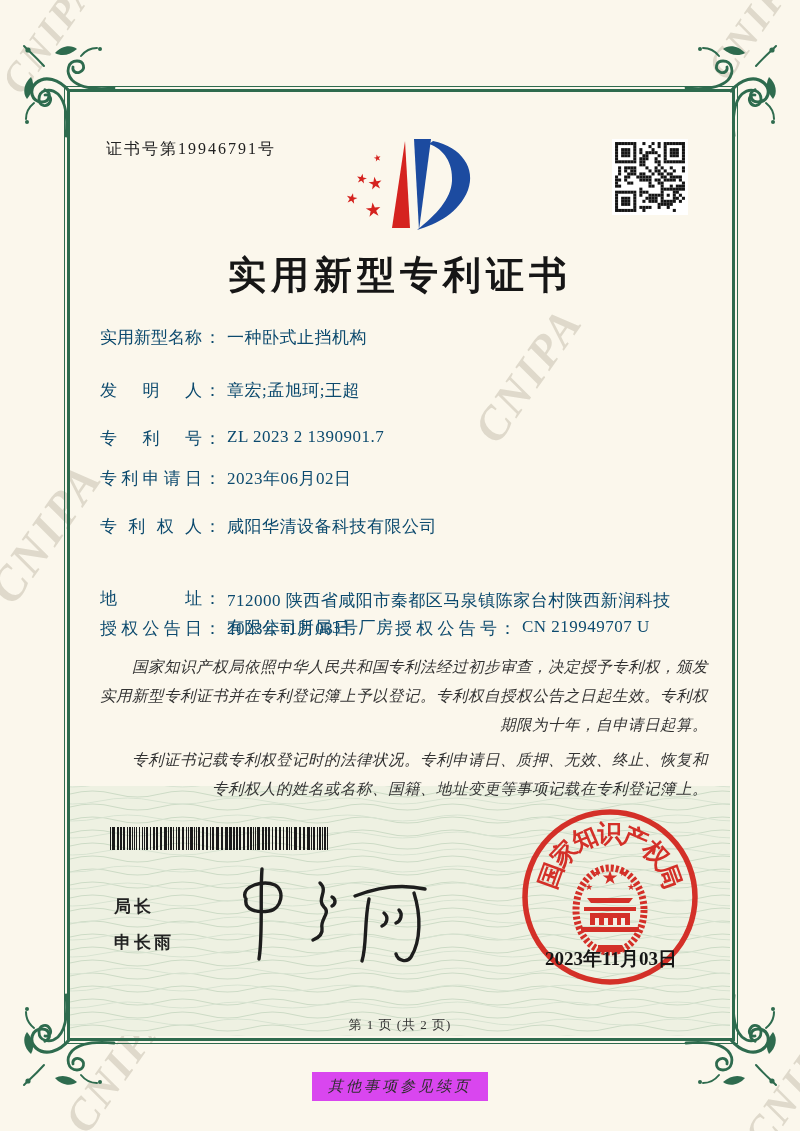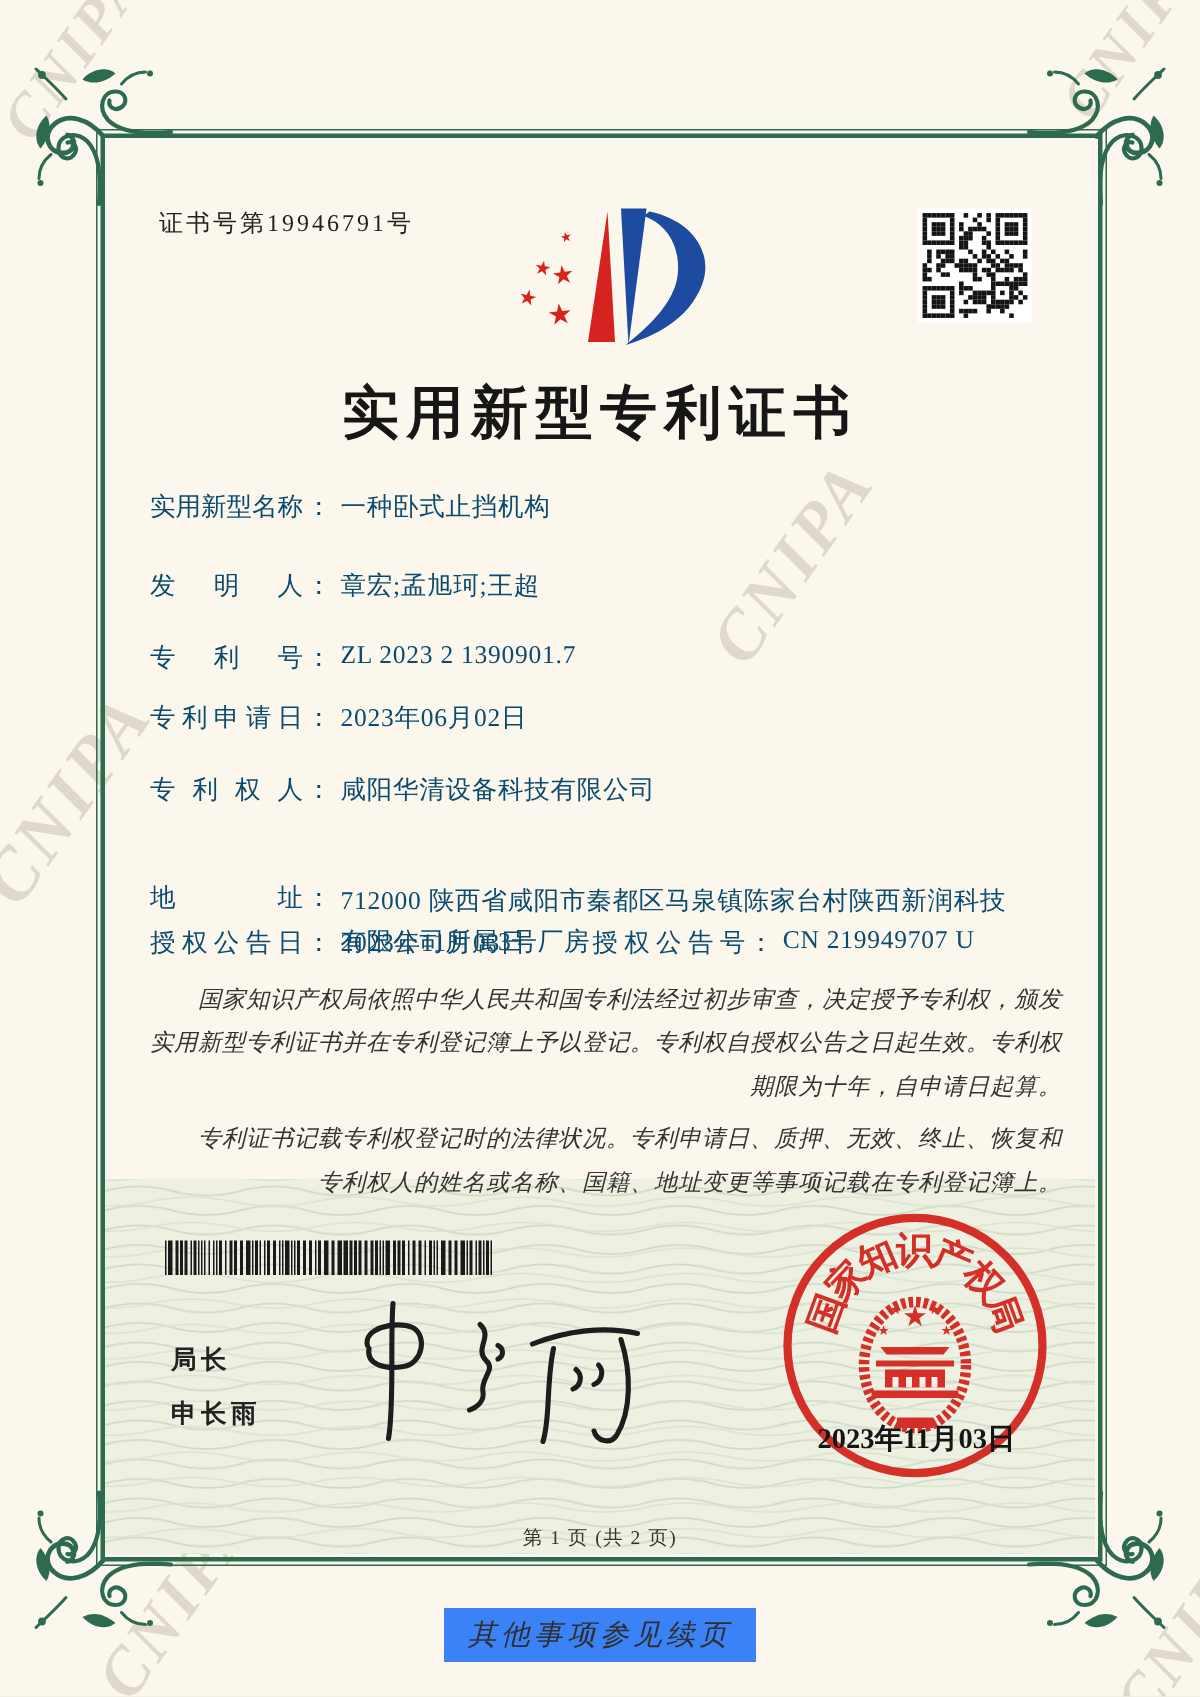--- a/index.html
+++ b/index.html
@@ -50,22 +50,22 @@
   .sign-title{position:absolute; left:114px; top:895px; font-family:"Liberation Sans","DejaVu Sans",sans-serif;
     font-size:17px; font-weight:600; letter-spacing:3px; color:#222; z-index:4;}
   .sign-name{position:absolute; left:114px; top:931px; font-family:"Liberation Sans","DejaVu Sans",sans-serif;
     font-size:17px; font-weight:600; letter-spacing:3px; color:#222; z-index:4;}
   .signature{position:absolute; left:232px; top:853px; width:205px; height:112px; z-index:4;}
   .seal{position:absolute; left:519px; top:806px; width:182px; height:182px; z-index:5; opacity:0.95;}
   .seal-date{position:absolute; left:525px; top:946px; width:172px; text-align:center;
     font-size:19px; font-weight:700; color:#151515; z-index:6;}
   .page-info{position:absolute; left:0; right:0; top:1016px; text-align:center; font-size:13px; color:#333; z-index:4; letter-spacing:1px;}
   .cont-note{position:absolute; left:0; right:0; top:1072px; text-align:center; z-index:4;}
-  .cont-note span{display:inline-block; background:#3b82f6; padding:5px 16px; font-style:italic;
-    font-size:19px; letter-spacing:3px; color:#2f2f2f;}
+  .cont-note span{display:inline-block; background:#d946ef; padding:5px 16px; font-style:italic;
+    font-size:15px; letter-spacing:3px; color:#2f2f2f;}
 </style>
 </head>
 <body>
 
 <div class="page">
 
   <div class="wm" style="left:-18px; top:10px; font-size:40px;">CNIPA</div>
   <div class="wm" style="left:688px; top:-4px; font-size:40px;">CNIPA</div>
   <div class="wm" style="left:452px; top:348px; font-size:46px;">CNIPA</div>
   <div class="wm" style="left:-34px; top:505px; font-size:48px;">CNIPA</div>

